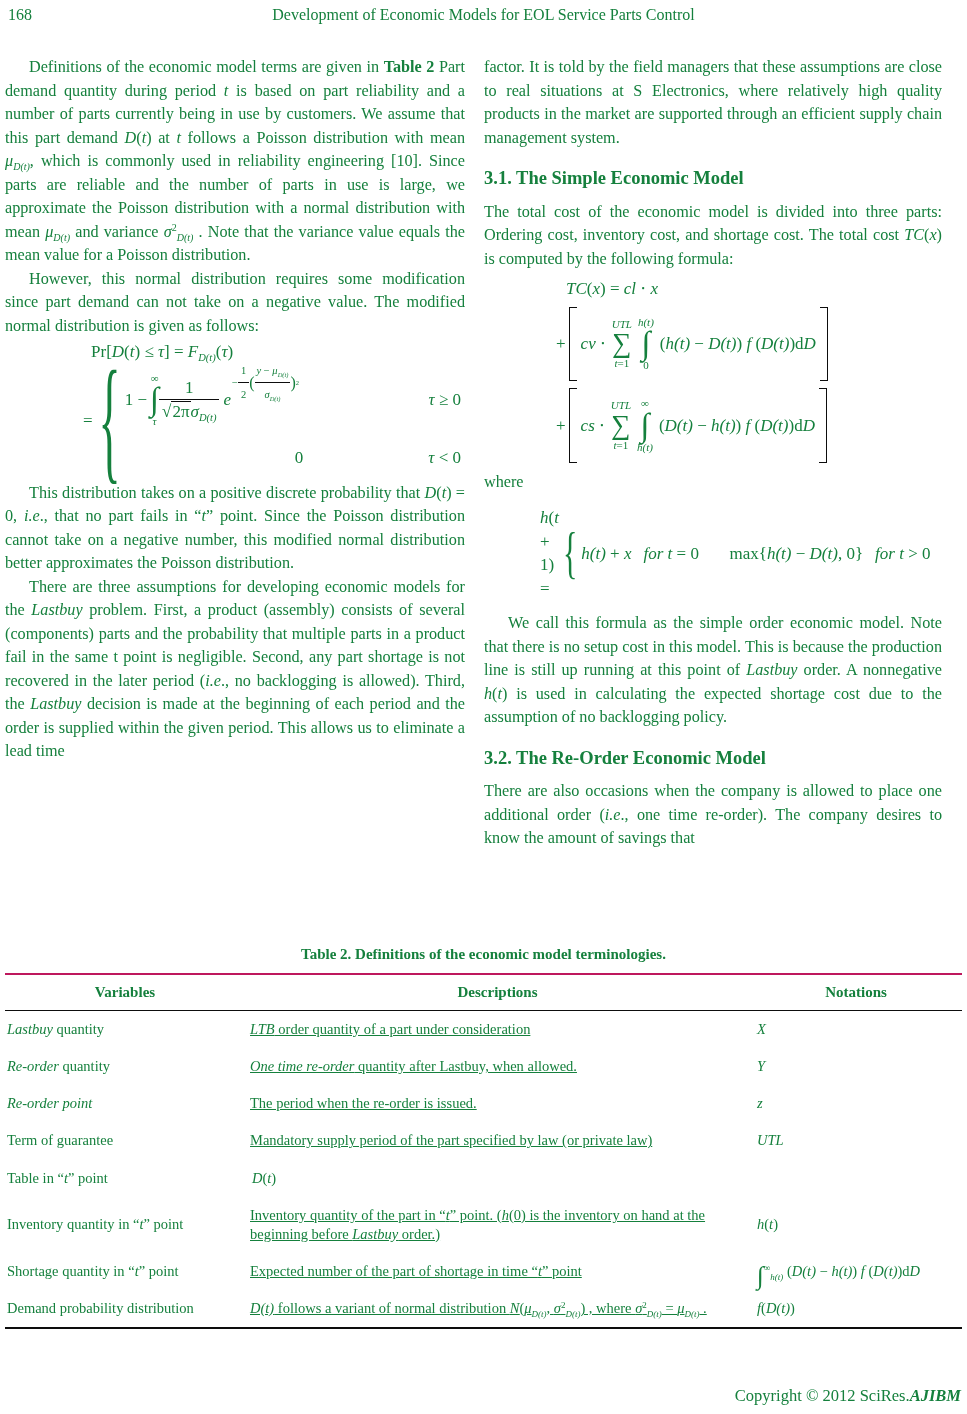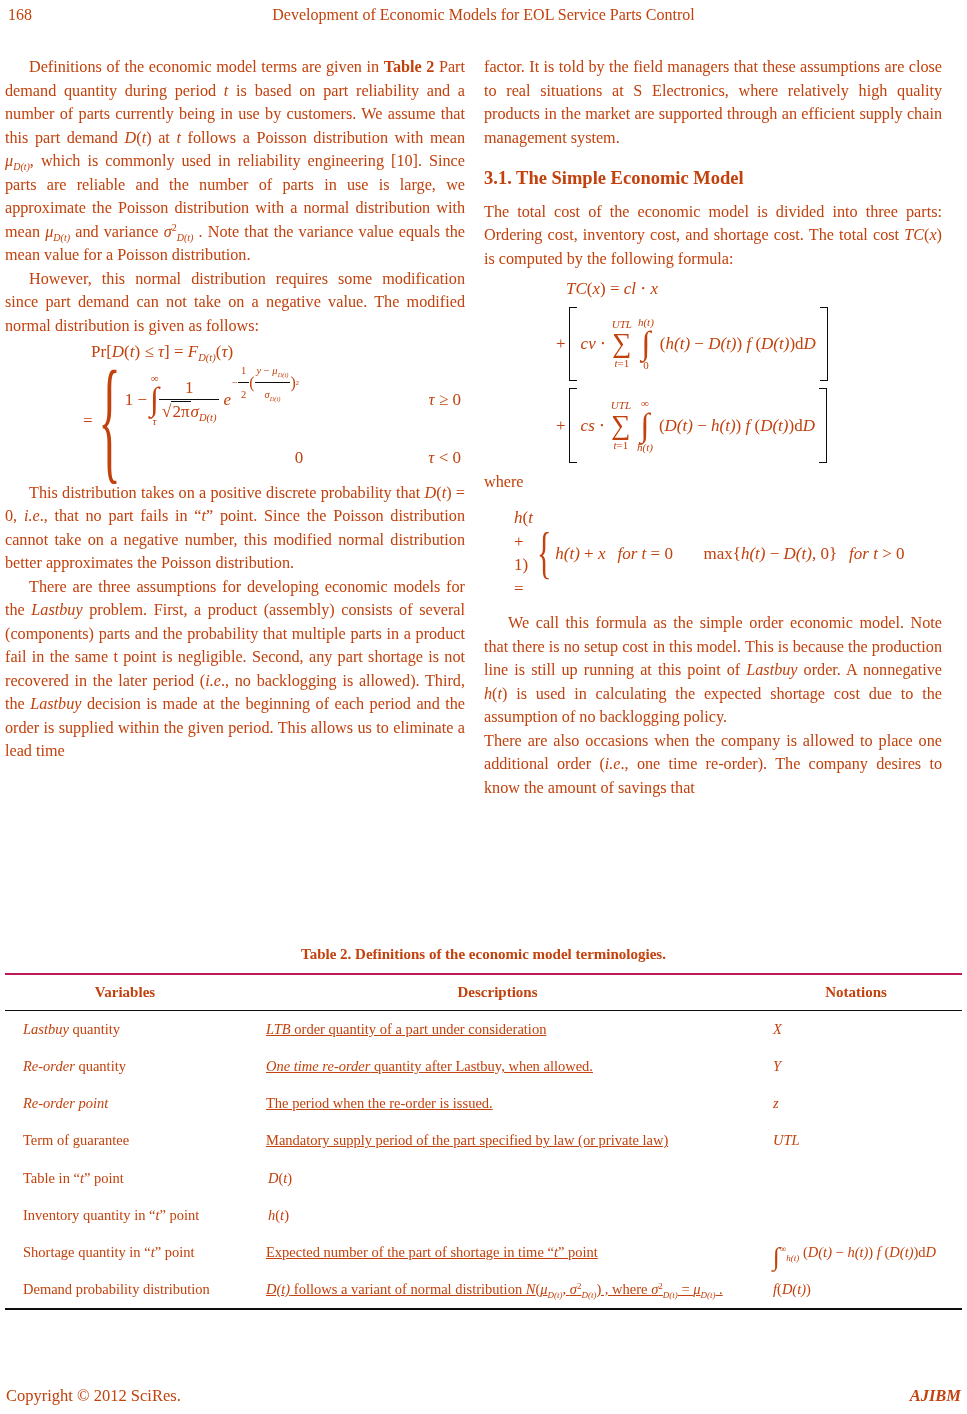--- a/index.html
+++ b/index.html
@@ -1,18 +1,18 @@
 <!DOCTYPE html>
 <html><head>
 <meta charset="utf-8">
 <style>
   html,body{margin:0;padding:0;background:#e8e8e8;}
   .page{
     position:relative;width:967px;height:1414px;margin:0 auto;background:#ffffff;
-    font-family:"Liberation Serif","DejaVu Serif",serif;color:#c2410c;overflow:hidden;
+    font-family:"Liberation Serif","DejaVu Serif",serif;color:#15803d;overflow:hidden;
   }
   
   .page-header{position:absolute;top:6px;left:6px;right:6px;height:22px;font-size:16px;}
   .page-number{position:absolute;left:2px;top:0;}
   .running-title{position:absolute;left:0;right:0;top:0;text-align:center;}
   
   .col{position:absolute;top:56px;height:888px;overflow:hidden;font-size:16.2px;line-height:23.5px;text-align:justify;}
   .col-left{left:5px;width:460px;}
   .col-right{left:484px;width:458px;}
   p.para{margin:0;}
@@ -53,39 +53,39 @@
   .eq-tc{margin:6px 0 8px 72px;text-align:left;font-size:17px;}
   .eq-tc .tline1{margin-left:10px;margin-bottom:6px;}
   .tline{display:flex;align-items:center;margin-bottom:7px;}
   .tline .plus{margin-right:3px;}
   .sqbr{align-self:stretch;width:7px;}
   .sqbr-l{border:1.8px solid #0d0d0d;border-right:0;}
   .sqbr-r{border:1.8px solid #0d0d0d;border-left:0;}
   .brk{display:flex;align-items:center;gap:6px;padding:9px 4px;}
   .brk .body{white-space:nowrap;}
   
-  .eq-h{margin:12px 0 12px 30px;display:flex;align-items:center;width:396px;font-size:17px;text-align:left;}
+  .eq-h{margin:12px 0 12px 56px;display:flex;align-items:center;width:396px;font-size:17px;text-align:left;}
   .eq-h .brace{transform:scaleY(1.9);font-size:30px;}
   .hbranches{display:flex;gap:10px;flex:1;}
   .hbranch{display:flex;align-items:baseline;}
   .hbranch .hval{flex:1;text-align:right;white-space:nowrap;}
   .hbranch .hcond{min-width:76px;margin-left:12px;white-space:nowrap;}
   .wherep{margin:2px 0;}
   
   .table-section{position:absolute;top:946px;left:5px;right:5px;}
   .table-title{text-align:center;font-weight:bold;font-size:15px;margin:0 0 10px 0;}
   .tbl{border-top:2px solid #be185d;border-bottom:2px solid #0d0d0d;}
   .thead{display:grid;grid-template-columns:240px 505px 1fr;border-bottom:1.4px solid #0d0d0d;}
   .thead .hcell{text-align:center;font-weight:bold;font-size:15px;padding:9px 0;}
-  .trow{display:grid;grid-template-columns:240px 505px 1fr;align-items:center;margin-left:16px;}
+  .trow{display:grid;grid-template-columns:240px 505px 1fr;align-items:center;}
   .tcell{font-size:14.5px;line-height:1.32;padding:9px 6px 9px 2px;}
   .cell-description{padding-left:5px;text-decoration:underline;}
   .cell-notation{padding-left:7px;}
   
-  .page-footer{position:absolute;left:6px;right:6px;bottom:8px;display:flex;justify-content:space-between;font-size:16.5px;font-family:Liberation Serif, serif;}
+  .page-footer{position:absolute;left:6px;right:6px;bottom:8px;display:flex;justify-content:flex-end;font-size:16.5px;font-family:Liberation Serif, serif;}
   .journal-abbrev{font-weight:bold;font-style:italic;}
 </style>
 </head>
 <body>
 
 <div class="page">
 
   <div class="page-header">
     <span class="page-number">168</span>
     <span class="running-title">Development of Economic Models for EOL Service Parts Control</span>
@@ -201,20 +201,21 @@
           <span class="hcond"><span class="rt-i">for t</span><span> = 0</span></span>
         </span>
         <span class="hbranch">
           <span class="hval"><span>max</span><span>{</span><span class="rt-i">h(t)</span><span> − </span><span class="rt-i">D(t)</span><span>, 0</span><span>}</span></span>
           <span class="hcond"><span class="rt-i">for t</span><span> &gt; 0</span></span>
         </span>
       </span>
     </div>
 
     <p class="para ind"><span>We call this formula as the simple order economic model. Note that there is no setup cost in this model. This is because the production line is still up running at this point of </span><span class="rt-i">Lastbuy</span><span> order. A nonnegative </span><span class="rt-i">h</span><span>(</span><span class="rt-i">t</span><span>) is used in calculating the expected shortage cost due to the assumption of no backlogging policy.</span></p>
+    <h3 class="sec">3.2. The Re-Order Economic Model</h3>
     <p class="para"><span>There are also occasions when the company is allowed to place one additional order (</span><span class="rt-i">i.e</span><span>., one time re-order). The company desires to know the amount of savings that</span></p>
   </div>
 
   <div class="table-section">
     <p class="table-title">Table 2. Definitions of the economic model terminologies.</p>
     <div class="tbl">
       <div class="thead">
         <div class="hcell">Variables</div>
         <div class="hcell">Descriptions</div>
         <div class="hcell">Notations</div>
@@ -239,20 +240,21 @@
             <div class="tcell cell-variable"><span>Term of guarantee</span></div>
             <div class="tcell cell-description"><span>Mandatory supply period of the part specified by law (or private law)</span></div>
             <div class="tcell cell-notation"><span class="rt-i">UTL</span></div>
           </div>
           <div class="trow">
             <div class="tcell cell-variable"><span>Table in “</span><span class="rt-i">t</span><span>” point</span></div>
             <div class="tcell cell-notation"><span class="rt-i">D</span><span>(</span><span class="rt-i">t</span><span>)</span></div>
           </div>
           <div class="trow">
             <div class="tcell cell-variable"><span>Inventory quantity in “</span><span class="rt-i">t</span><span>” point</span></div>
+            <div class="tcell cell-description"><span>Inventory quantity of the part in “</span><span class="rt-i">t</span><span>” point. (</span><span class="rt-i">h</span><span>(0) is the inventory on hand at the beginning before </span><span class="rt-i">Lastbuy</span><span> order.)</span></div>
             <div class="tcell cell-notation"><span class="rt-i">h</span><span>(</span><span class="rt-i">t</span><span>)</span></div>
           </div>
           <div class="trow">
             <div class="tcell cell-variable"><span>Shortage quantity in “</span><span class="rt-i">t</span><span>” point</span></div>
             <div class="tcell cell-description"><span>Expected number of the part of shortage in time “</span><span class="rt-i">t</span><span>” point</span></div>
             <div class="tcell cell-notation"><span class="rt-big">∫</span><span class="rt-sup">∞</span><span class="rt-i rt-sub">h(t)</span><span> (</span><span class="rt-i">D(t)</span><span> − </span><span class="rt-i">h(t)</span><span>)</span><span class="rt-i"> f </span><span>(</span><span class="rt-i">D(t)</span><span>)d</span><span class="rt-i">D</span></div>
           </div>
           <div class="trow">
             <div class="tcell cell-variable"><span>Demand probability distribution</span></div>
             <div class="tcell cell-description"><span class="rt-i">D(t)</span><span> follows a variant of normal distribution </span><span class="rt-i">N</span><span>(</span><span class="rt-i">μ</span><span class="rt-i rt-sub">D(t)</span><span>, </span><span class="rt-i">σ</span><span class="rt-sup">2</span><span class="rt-i rt-sub">D(t)</span><span>) , where </span><span class="rt-i">σ</span><span class="rt-sup">2</span><span class="rt-i rt-sub">D(t)</span><span> = </span><span class="rt-i">μ</span><span class="rt-i rt-sub">D(t)</span><span> .</span></div>

